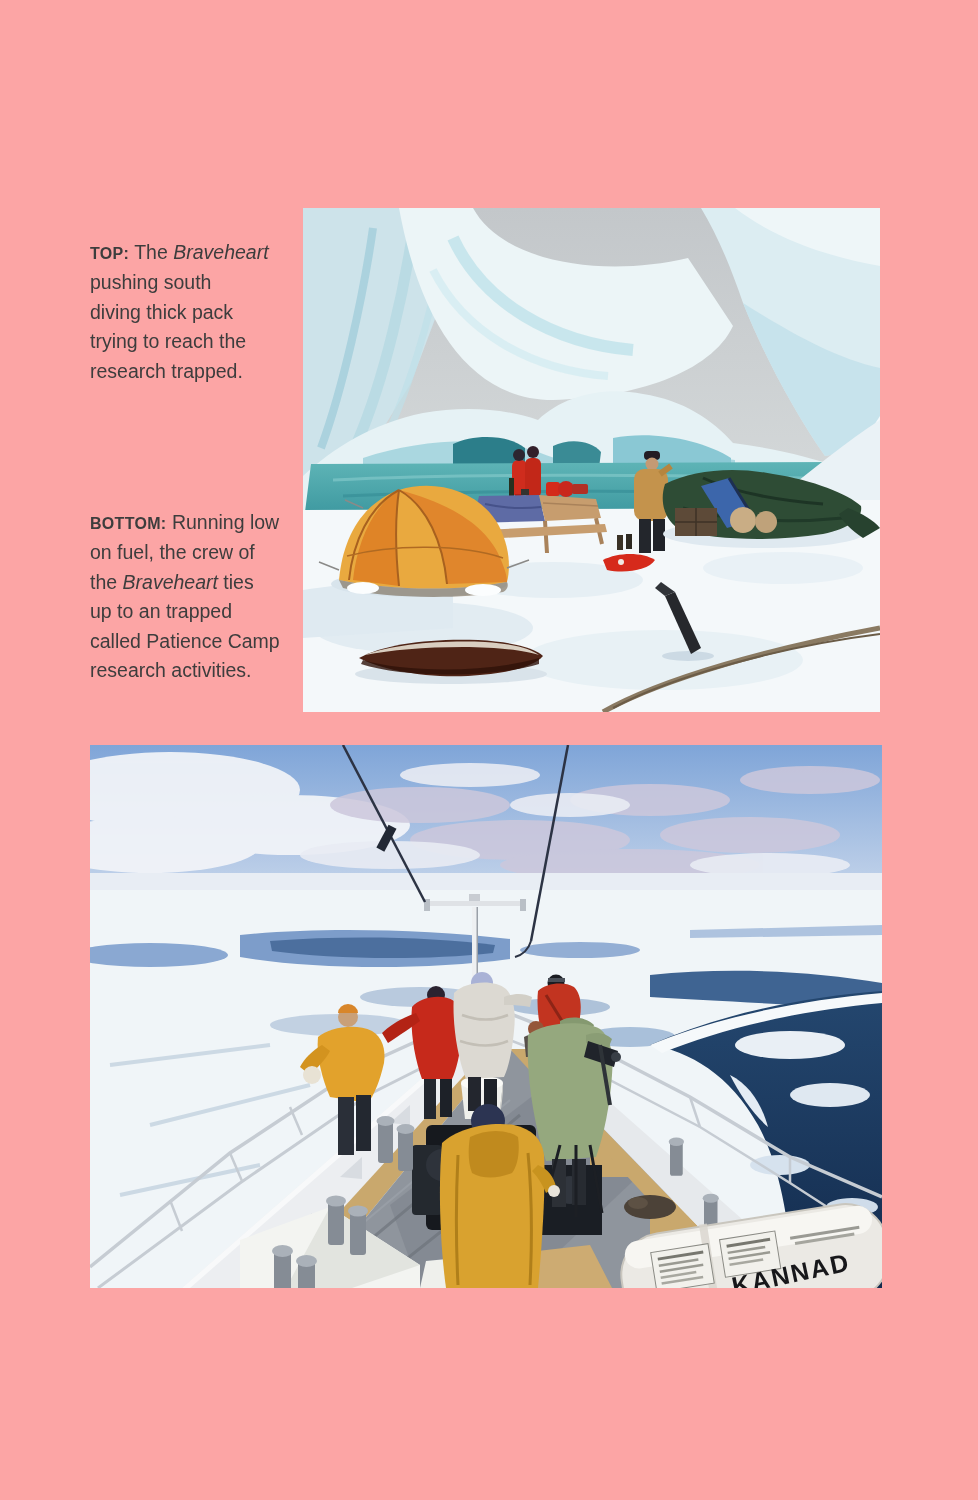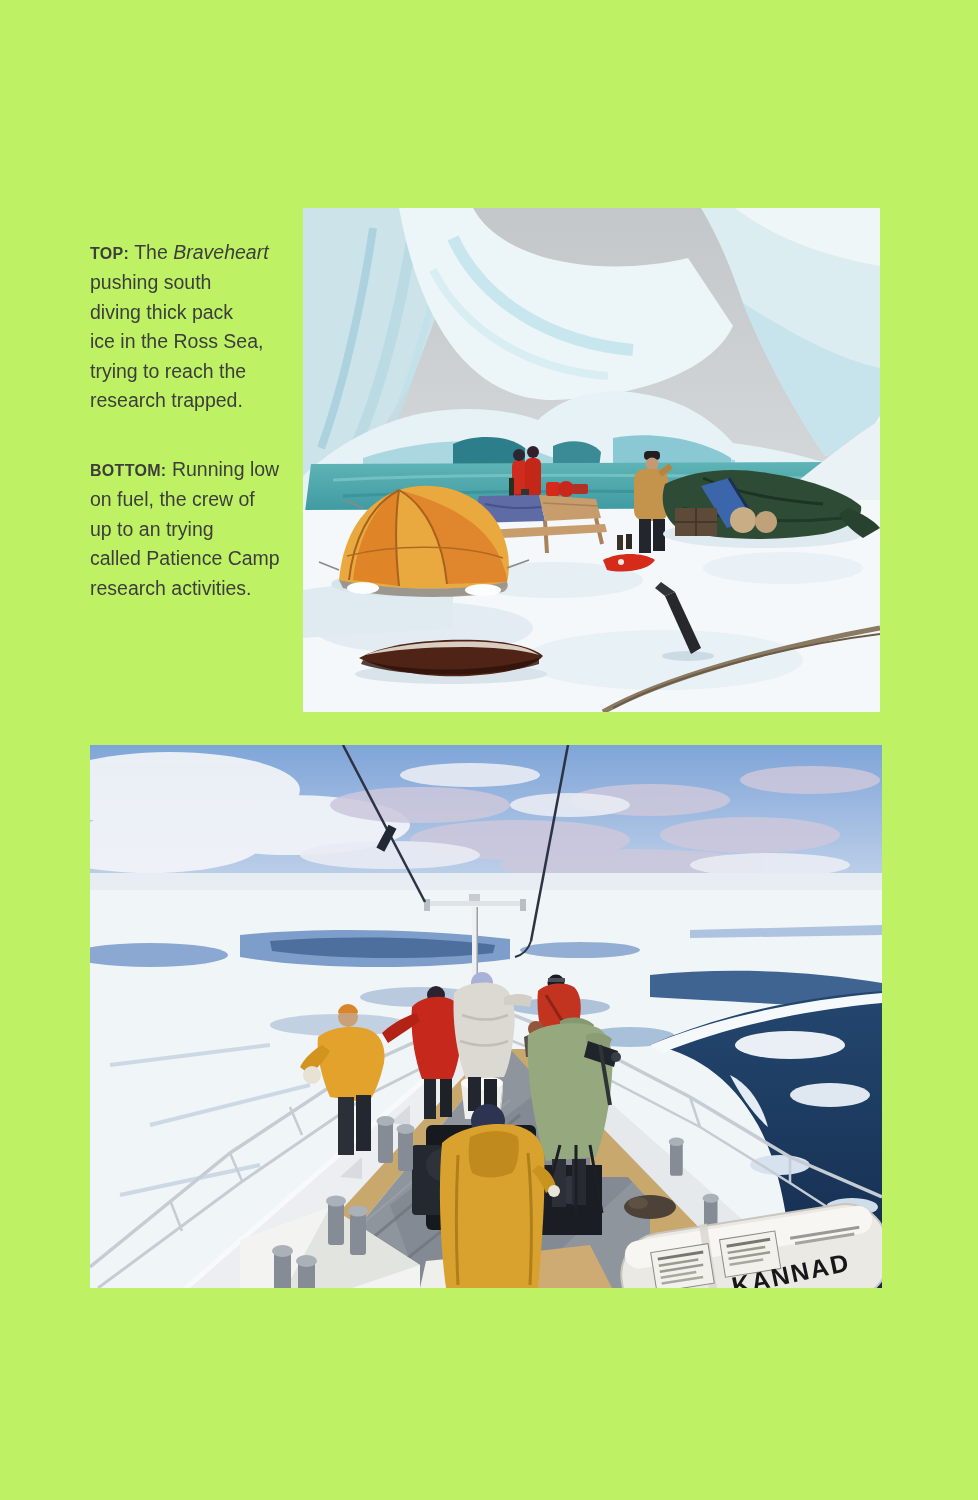--- a/index.html
+++ b/index.html
@@ -1,46 +1,46 @@
 <!DOCTYPE html>
 <html><head>
 <meta charset="utf-8">
 <style>
   html,body{margin:0;padding:0;background:#ffffff;}
-  .page{position:relative;width:978px;height:1500px;background:#bef264;overflow:hidden;
+  .page{position:relative;width:978px;height:1500px;background:#fca5a5;overflow:hidden;
         font-family:"Liberation Sans", sans-serif;}
   .caption{position:absolute;left:90px;width:240px;color:#3d3d3d;font-size:19.5px;line-height:29.4px;}
   .caption-top{top:238px;}
-  .caption-bottom{top:455px;}
+  .caption-bottom{top:508px;}
   .cap-line{white-space:nowrap;}
   .it{font-style:italic;}
   .cap-label{font-weight:700;font-size:16px;letter-spacing:.3px;}
   .photo{position:absolute;overflow:hidden;}
   .photo-top{left:303px;top:208px;width:577px;height:504px;}
   .photo-bottom{left:90px;top:745px;width:792px;height:543px;}
   .photo svg{display:block;width:100%;height:100%;}
 </style>
 </head>
 <body>
 
 <div class="page">
 
   <div class="caption caption-top">
       <div class="cap-line"><span class="cap-label">TOP:</span><span> The </span><span class="it">Braveheart</span></div>
       <div class="cap-line"><span>pushing south</span></div>
       <div class="cap-line"><span>diving thick pack</span></div>
-      <div class="cap-line"><span>ice in the Ross Sea,</span></div>
       <div class="cap-line"><span>trying to reach the</span></div>
       <div class="cap-line"><span>research trapped.</span></div>
     </div>
 
   <div class="caption caption-bottom">
       <div class="cap-line"><span class="cap-label">BOTTOM:</span><span> Running low</span></div>
       <div class="cap-line"><span>on fuel, the crew of</span></div>
-      <div class="cap-line"><span>up to an trying</span></div>
+      <div class="cap-line"><span>the </span><span class="it">Braveheart</span><span> ties</span></div>
+      <div class="cap-line"><span>up to an trapped</span></div>
       <div class="cap-line"><span>called Patience Camp</span></div>
       <div class="cap-line"><span>research activities.</span></div>
     </div>
 
   <div class="photo photo-top">
   <svg viewBox="0 0 577 504" preserveAspectRatio="none" aria-hidden="true">
     <defs>
       <linearGradient id="tSky" x1="0" y1="0" x2="0" y2="1">
         <stop offset="0" stop-color="#c3c7ca"></stop>
             <stop offset="1" stop-color="#d4d8d9"></stop>

